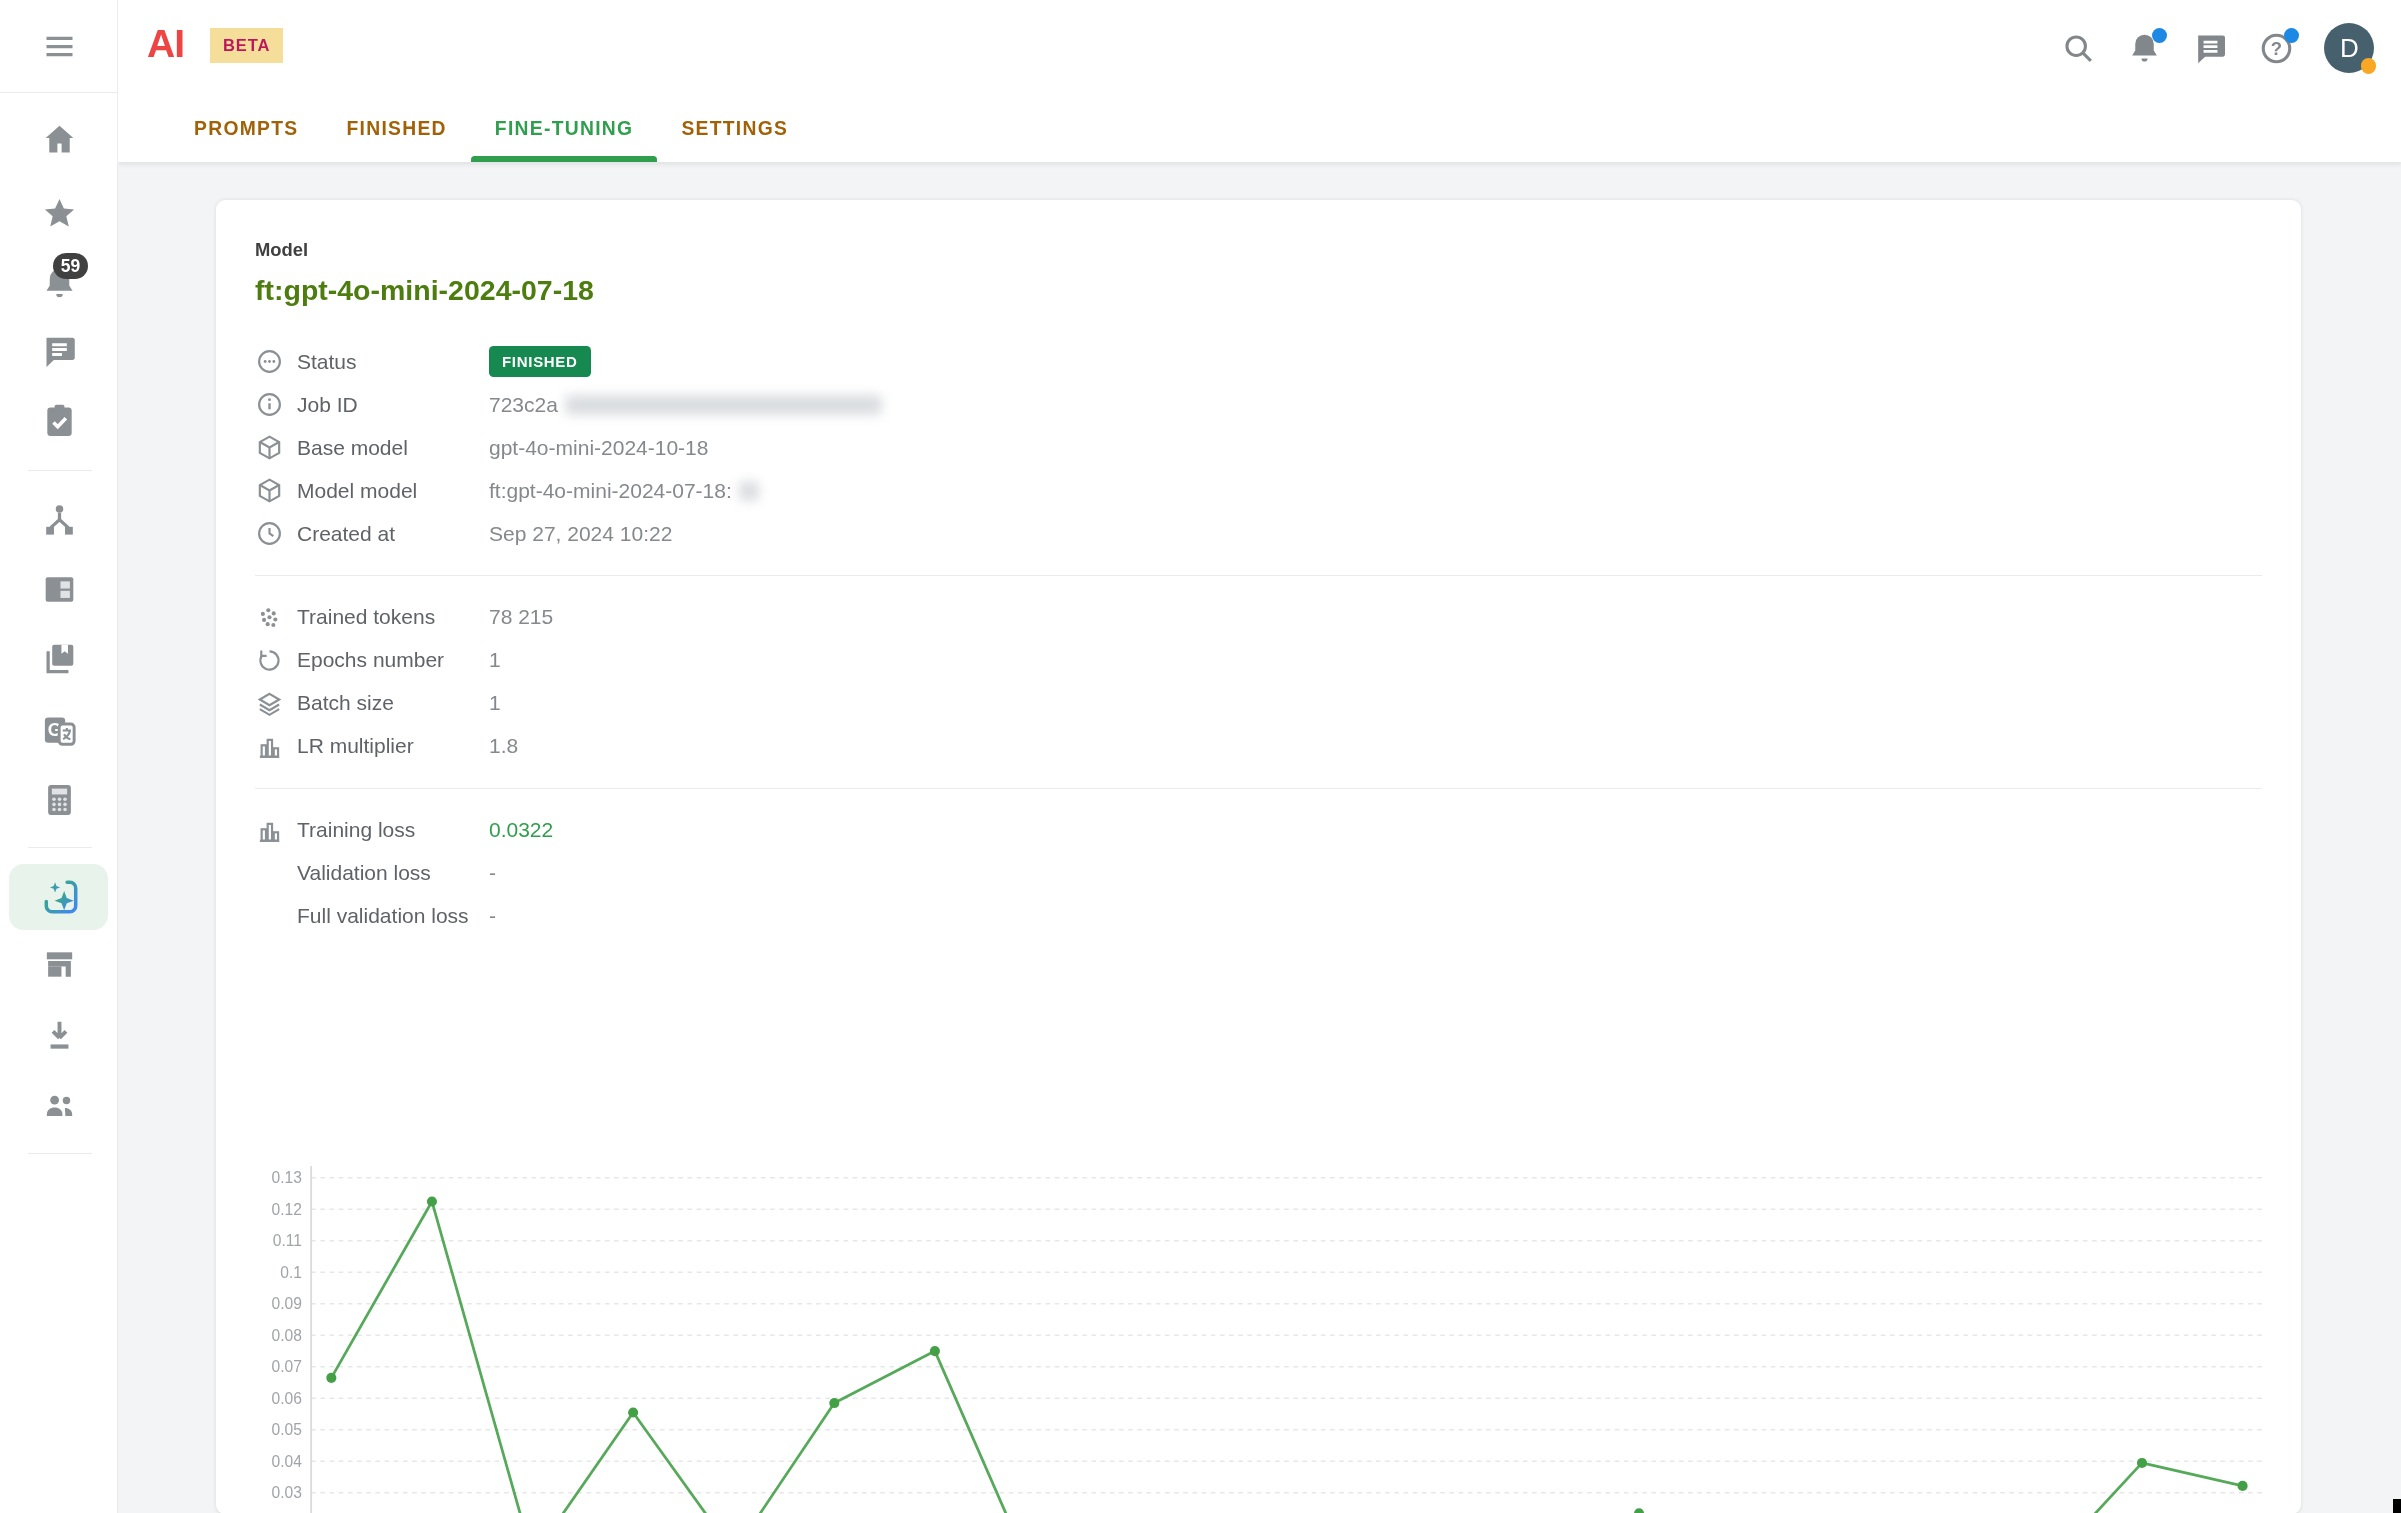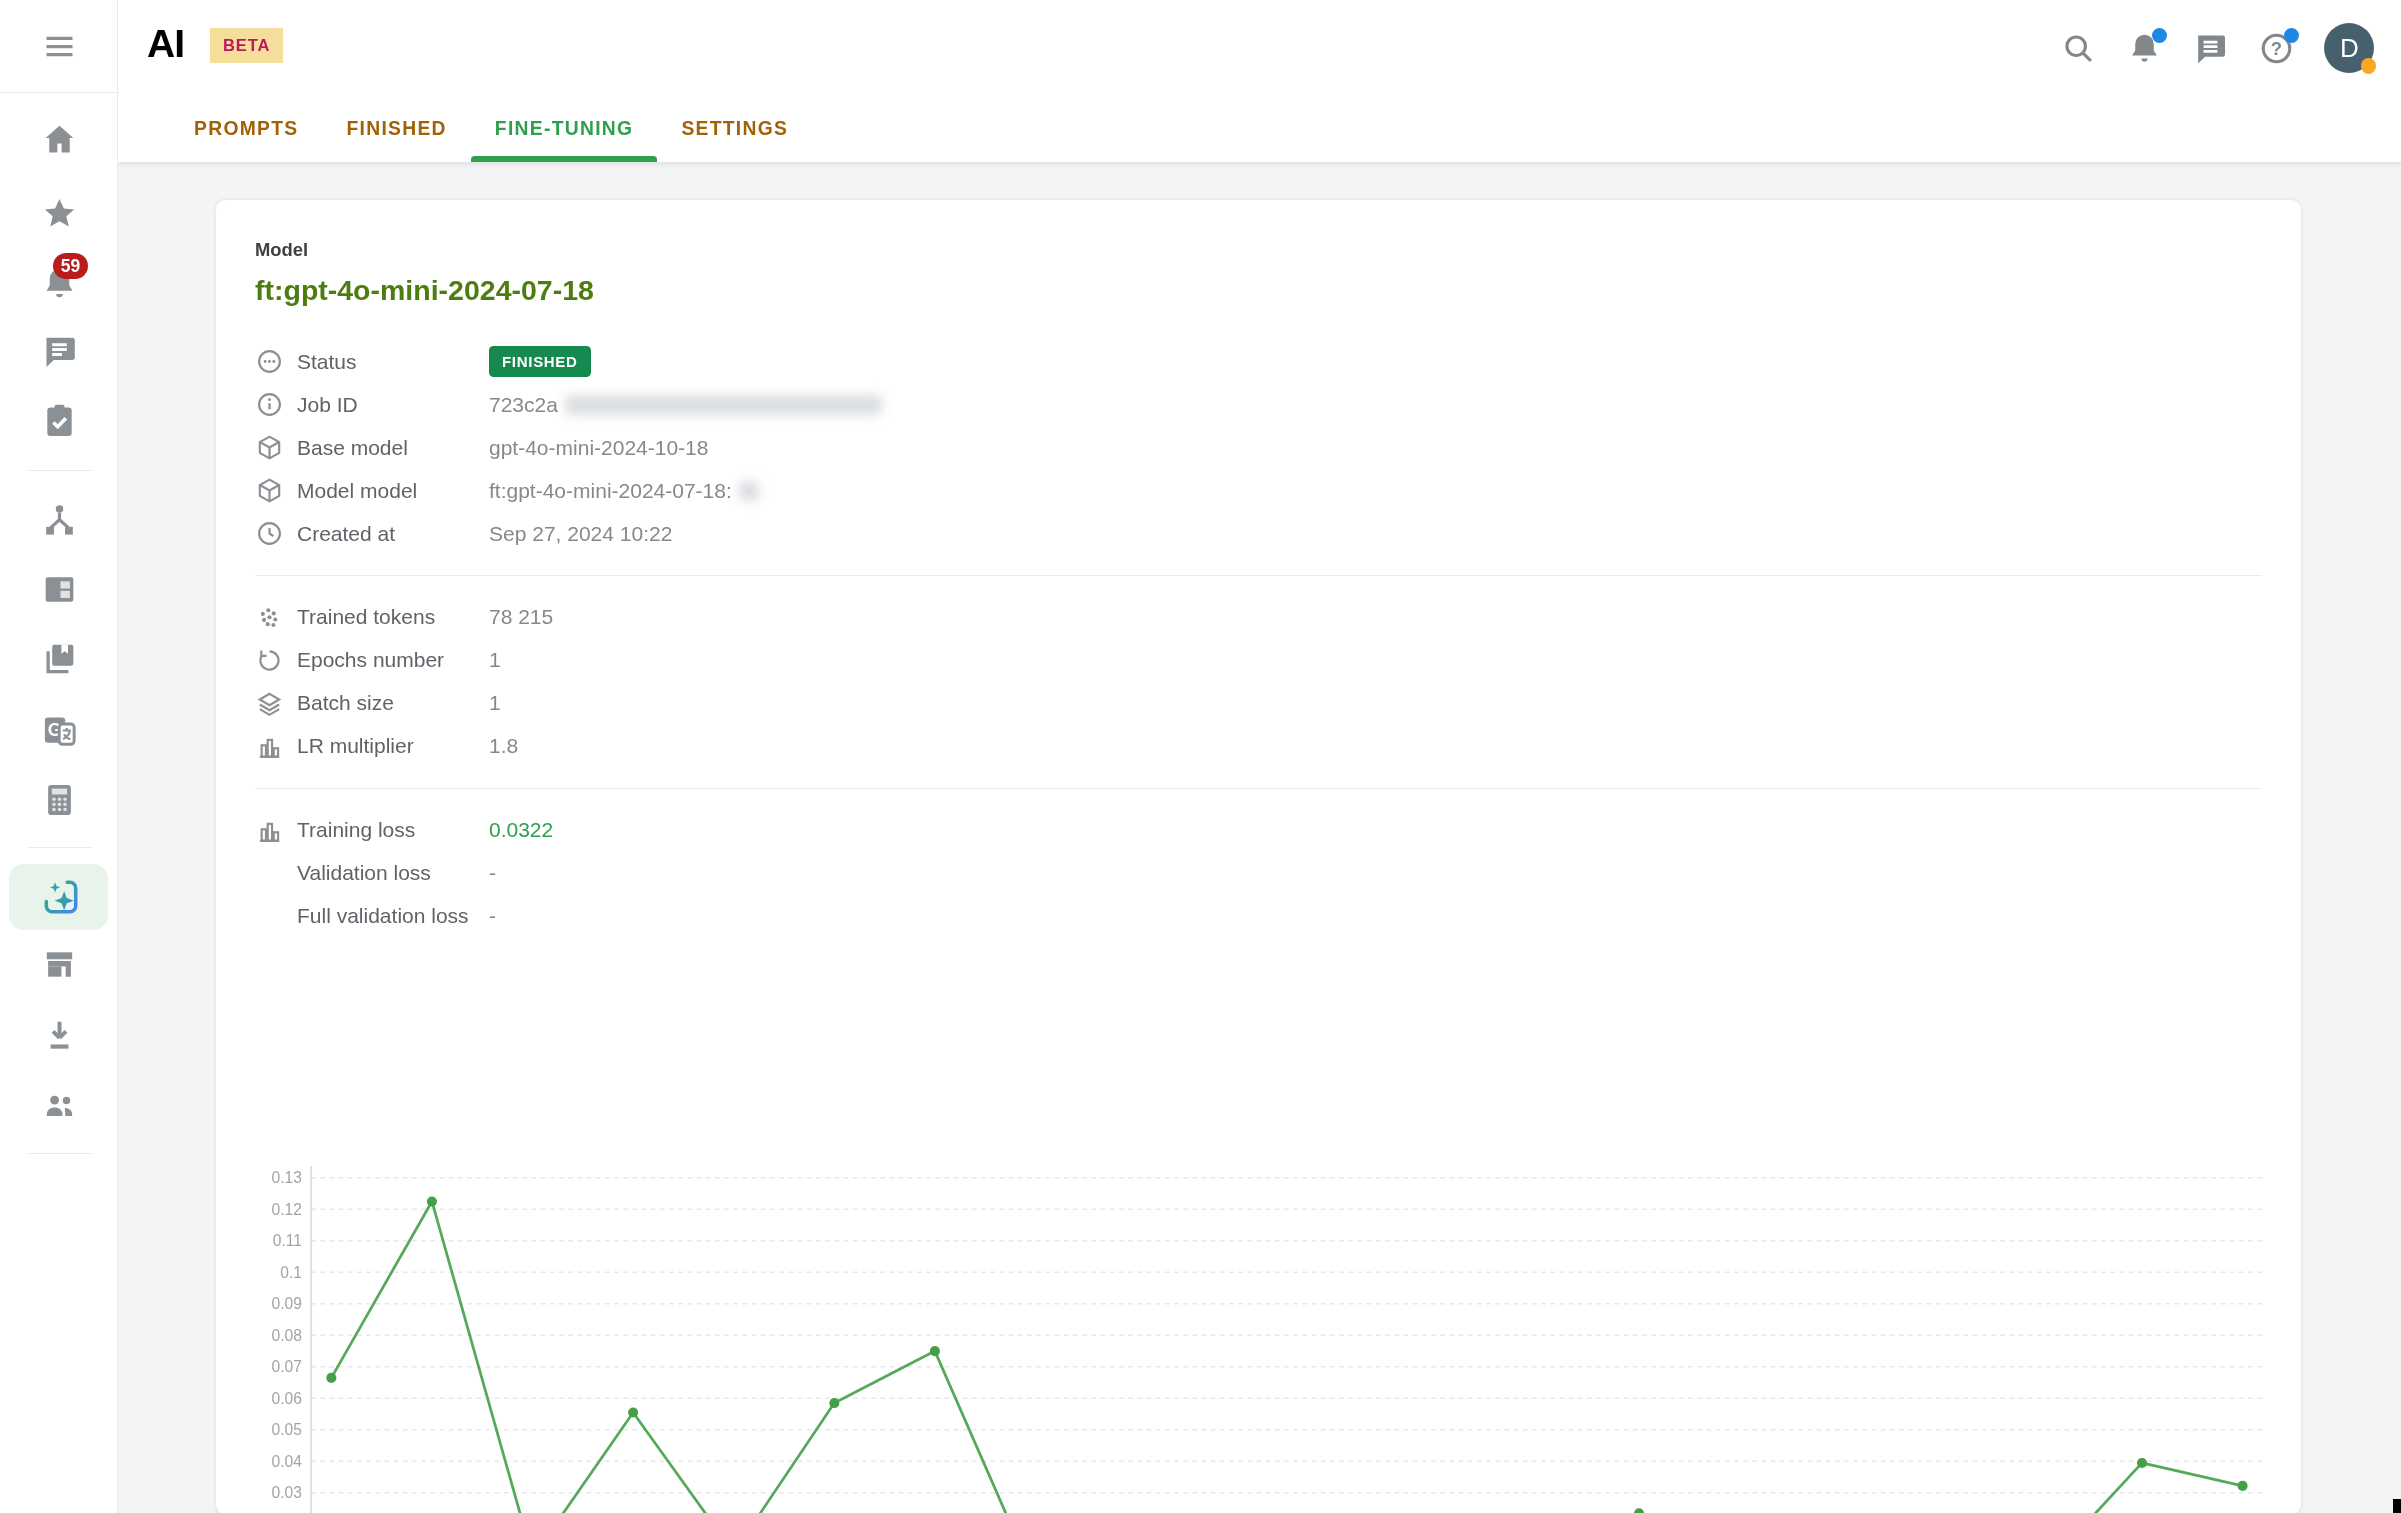--- a/index.html
+++ b/index.html
@@ -8,26 +8,26 @@
 
   
   .corner { position:absolute; background:#000; }
 
   
   .sidebar { position:absolute; left:0; top:0; width:118px; height:1514px; background:#fff; border-right:0.9px solid #e9ebee; z-index:5; }
   .side-icon { position:absolute; left:40px; width:39px; height:39px; color:#8b9095; cursor:pointer; }
   .side-icon svg { width:100%; height:100%; display:block; }
   .side-div { position:absolute; height:0.9px; background:#e9ebee; }
   .active-pill { position:absolute; left:9.2px; top:864px; width:99px; height:66px; background:#e8f3ec; border-radius:14.7px; }
-  .bell-badge { position:absolute; left:53px; top:253px; min-width:35px; height:26px; background:#b91c1c; color:#fff;
+  .bell-badge { position:absolute; left:53px; top:253px; min-width:35px; height:26px; background:#404040; color:#fff;
     font-size:17.5px; font-weight:bold; border-radius:13px; display:flex; align-items:center; justify-content:center; z-index:3; padding:0 5.5px; }
 
   
   .topbar { position:absolute; left:118px; top:0; width:2284px; height:96px; background:#fff; z-index:4; }
-  .logo { position:absolute; left:29px; top:22px; font-size:39px; font-weight:bold; color:#000000; letter-spacing:-0.9px; }
+  .logo { position:absolute; left:29px; top:22px; font-size:39px; font-weight:bold; color:#ef4444; letter-spacing:-0.9px; }
   .beta { position:absolute; left:92px; top:27.6px; background:#f5dd9a; color:#be185d; font-size:16.5px; font-weight:bold;
     letter-spacing:0.9px; padding:8.3px 13px; border-radius:0; }
   .top-actions { position:absolute; right:27.6px; top:0; height:96px; display:flex; align-items:center; gap:29px; }
   .top-ico { position:relative; width:37px; height:37px; color:#82878c; cursor:pointer; }
   .top-ico svg { width:100%; height:100%; display:block; }
   .dot-blue { position:absolute; right:-3.7px; top:-1.8px; width:15.6px; height:15.6px; border-radius:50%; background:#1e88e5; }
   .avatar { position:relative; width:50px; height:50px; border-radius:50%; background:#47606e; color:#fff; font-size:26px;
     display:flex; align-items:center; justify-content:center; cursor:pointer; }
   .dot-orange { position:absolute; right:-1.8px; bottom:-0.9px; width:15.6px; height:15.6px; border-radius:50%; background:#f9a825; }
 

